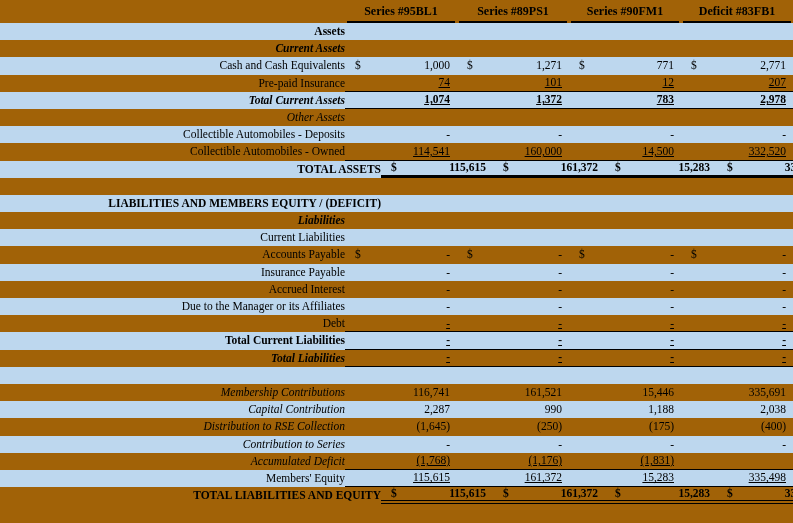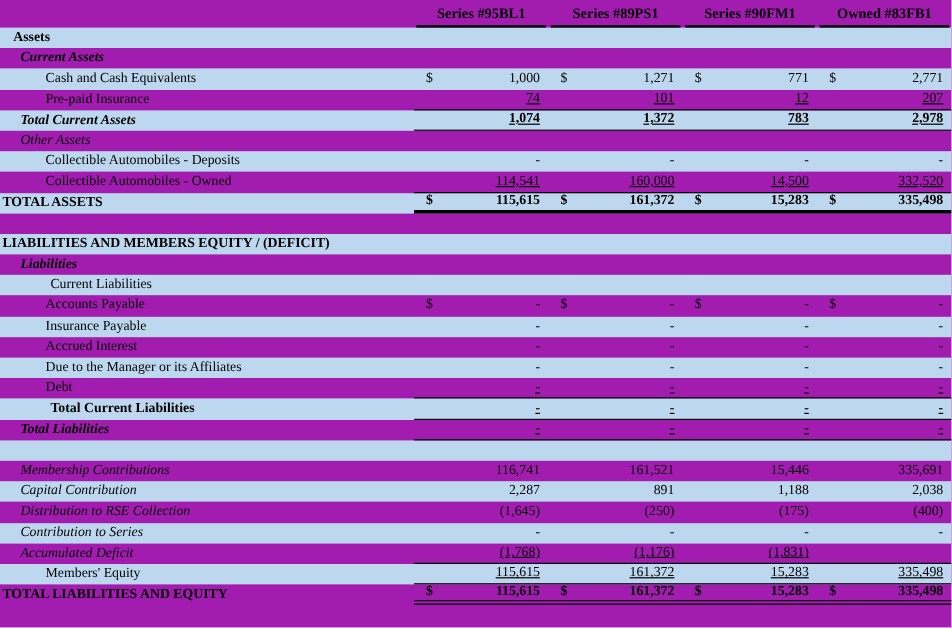--- a/index.html
+++ b/index.html
@@ -1,32 +1,32 @@
 <!DOCTYPE html>
 <html><head>
 <meta charset="utf-8">
 <style>
   html,body{margin:0;padding:0;background:#fff;}
   .sheet{
-    width:793px;height:523px;overflow:hidden;background:#a21caf;color:#000;
+    width:793px;height:523px;overflow:hidden;background:#a16207;color:#000;
     font-family:"Liberation Serif","DejaVu Serif",serif;font-size:11.5px;
     position:relative;
   }
   .hdr-row{display:flex;height:23px;align-items:flex-end;}
   .label-col{flex:0 0 345px;}
   .hdr-cell{
     flex:0 0 108px;margin:0 2px;height:21px;line-height:19px;box-sizing:border-box;
     text-align:center;font-weight:bold;font-size:12px;
     border-bottom:2px solid #000;white-space:nowrap;
   }
   .row{display:flex;height:17.2px;line-height:17.2px;}
   .row.shaded{background:#BDD7EE;}
   .row.bold{font-weight:bold;}
-  .lbl{flex:0 0 345px;box-sizing:border-box;white-space:nowrap;overflow:hidden;}
-  .lvl0{padding-left:2px;}
+  .lbl{flex:0 0 345px;box-sizing:border-box;white-space:nowrap;overflow:hidden;text-align:right;}
+  .lvl0{padding-left:2px;margin-left:36px;}
   .lvl1{padding-left:11px;}
   .lvl2{padding-left:17px;font-style:italic;}
   .lvl3{padding-left:42px;}
   .lvl4{padding-left:38px;}
   .vals{flex:1;display:flex;box-sizing:border-box;}
   .vals.b-thin{border-bottom:1px solid #000;text-decoration:underline;}
   .vals.b-thick{border-bottom:3px solid #000;}
   .vals.b-double{border-bottom:4px double #000;}
   .cell{
     flex:0 0 112px;box-sizing:border-box;display:flex;
@@ -38,21 +38,21 @@
 </head>
 <body>
 
 <div class="sheet">
   <div class="hdr-row">
     <div class="label-col"></div>
 
   <div class="hdr-cell">Series #95BL1</div>
       <div class="hdr-cell">Series #89PS1</div>
       <div class="hdr-cell">Series #90FM1</div>
-      <div class="hdr-cell">Owned #83FB1</div>
+      <div class="hdr-cell">Deficit #83FB1</div>
     </div>
   <div id="table-body">
 
   <div class="row shaded bold">
         <div class="lbl lvl1">Assets</div>
         <div class="vals">
           <div class="cell">
             <span class="d"></span>
             <span class="v"></span>
           </div>
@@ -513,21 +513,21 @@
       </div>
       <div class="row shaded">
         <div class="lbl lvl2">Capital Contribution</div>
         <div class="vals">
           <div class="cell">
             <span class="d"></span>
             <span class="v">2,287</span>
           </div>
           <div class="cell">
             <span class="d"></span>
-            <span class="v">891</span>
+            <span class="v">990</span>
           </div>
           <div class="cell">
             <span class="d"></span>
             <span class="v">1,188</span>
           </div>
           <div class="cell">
             <span class="d"></span>
             <span class="v">2,038</span>
           </div>
         </div>

